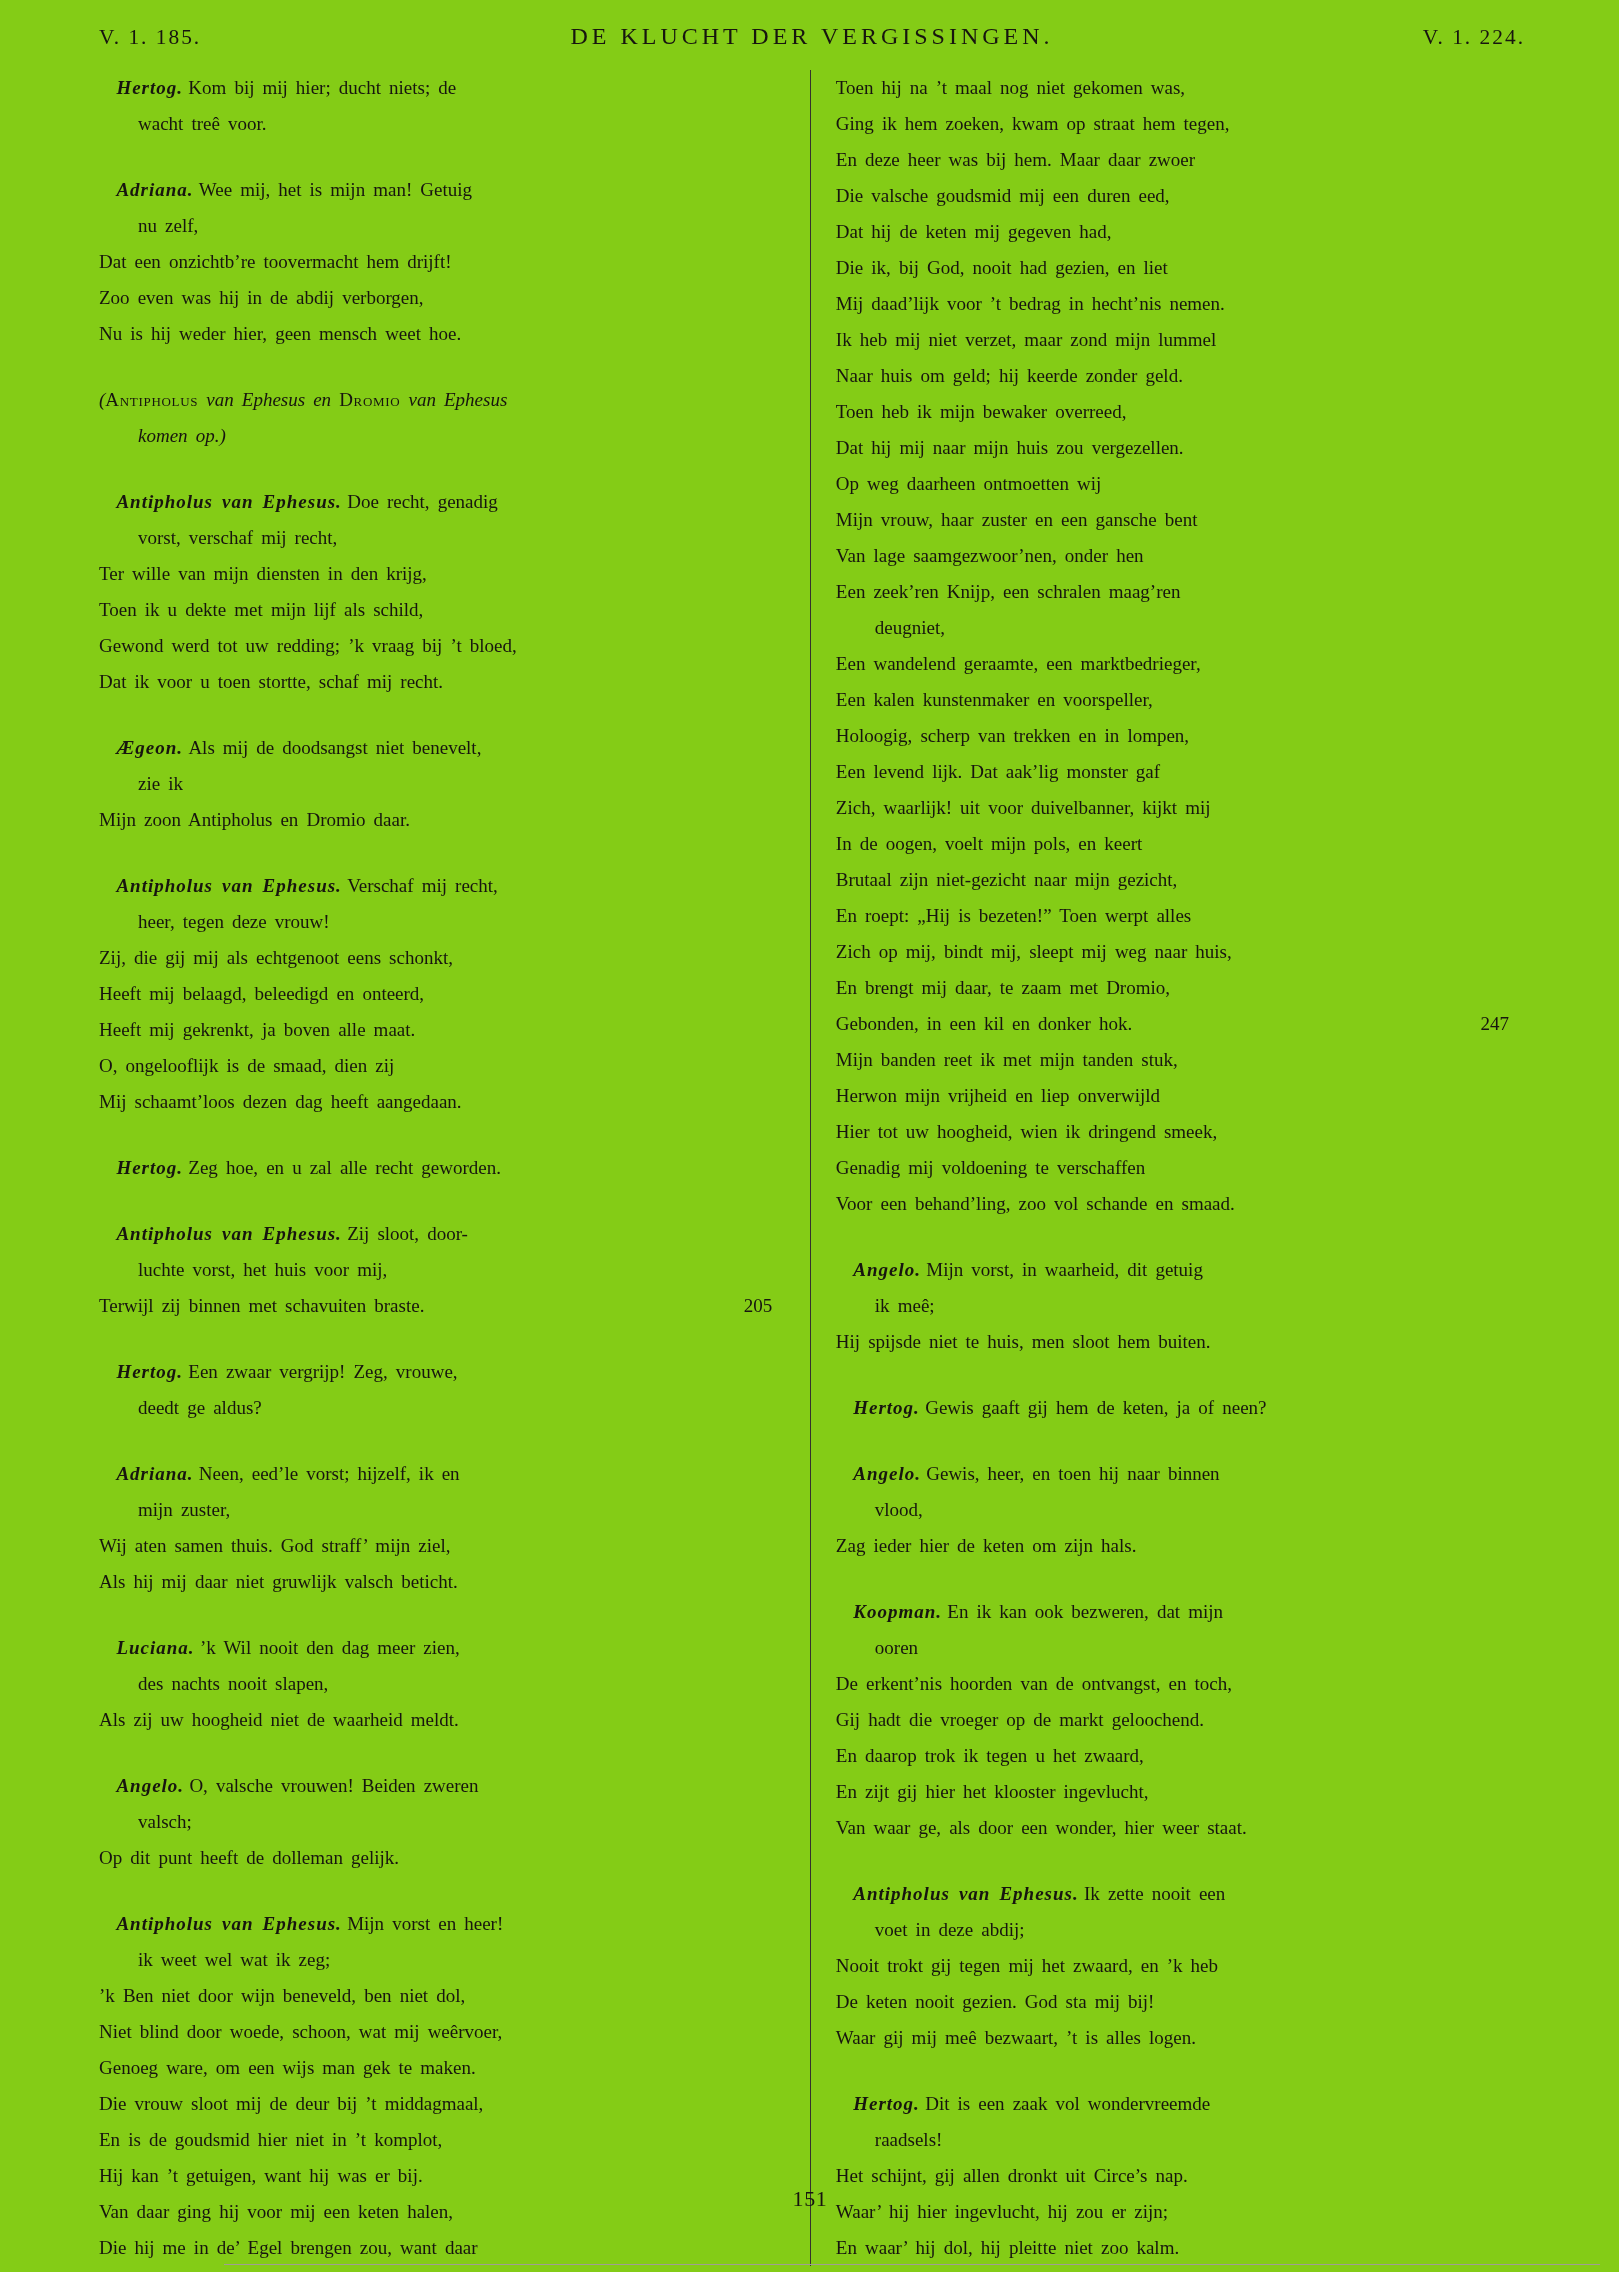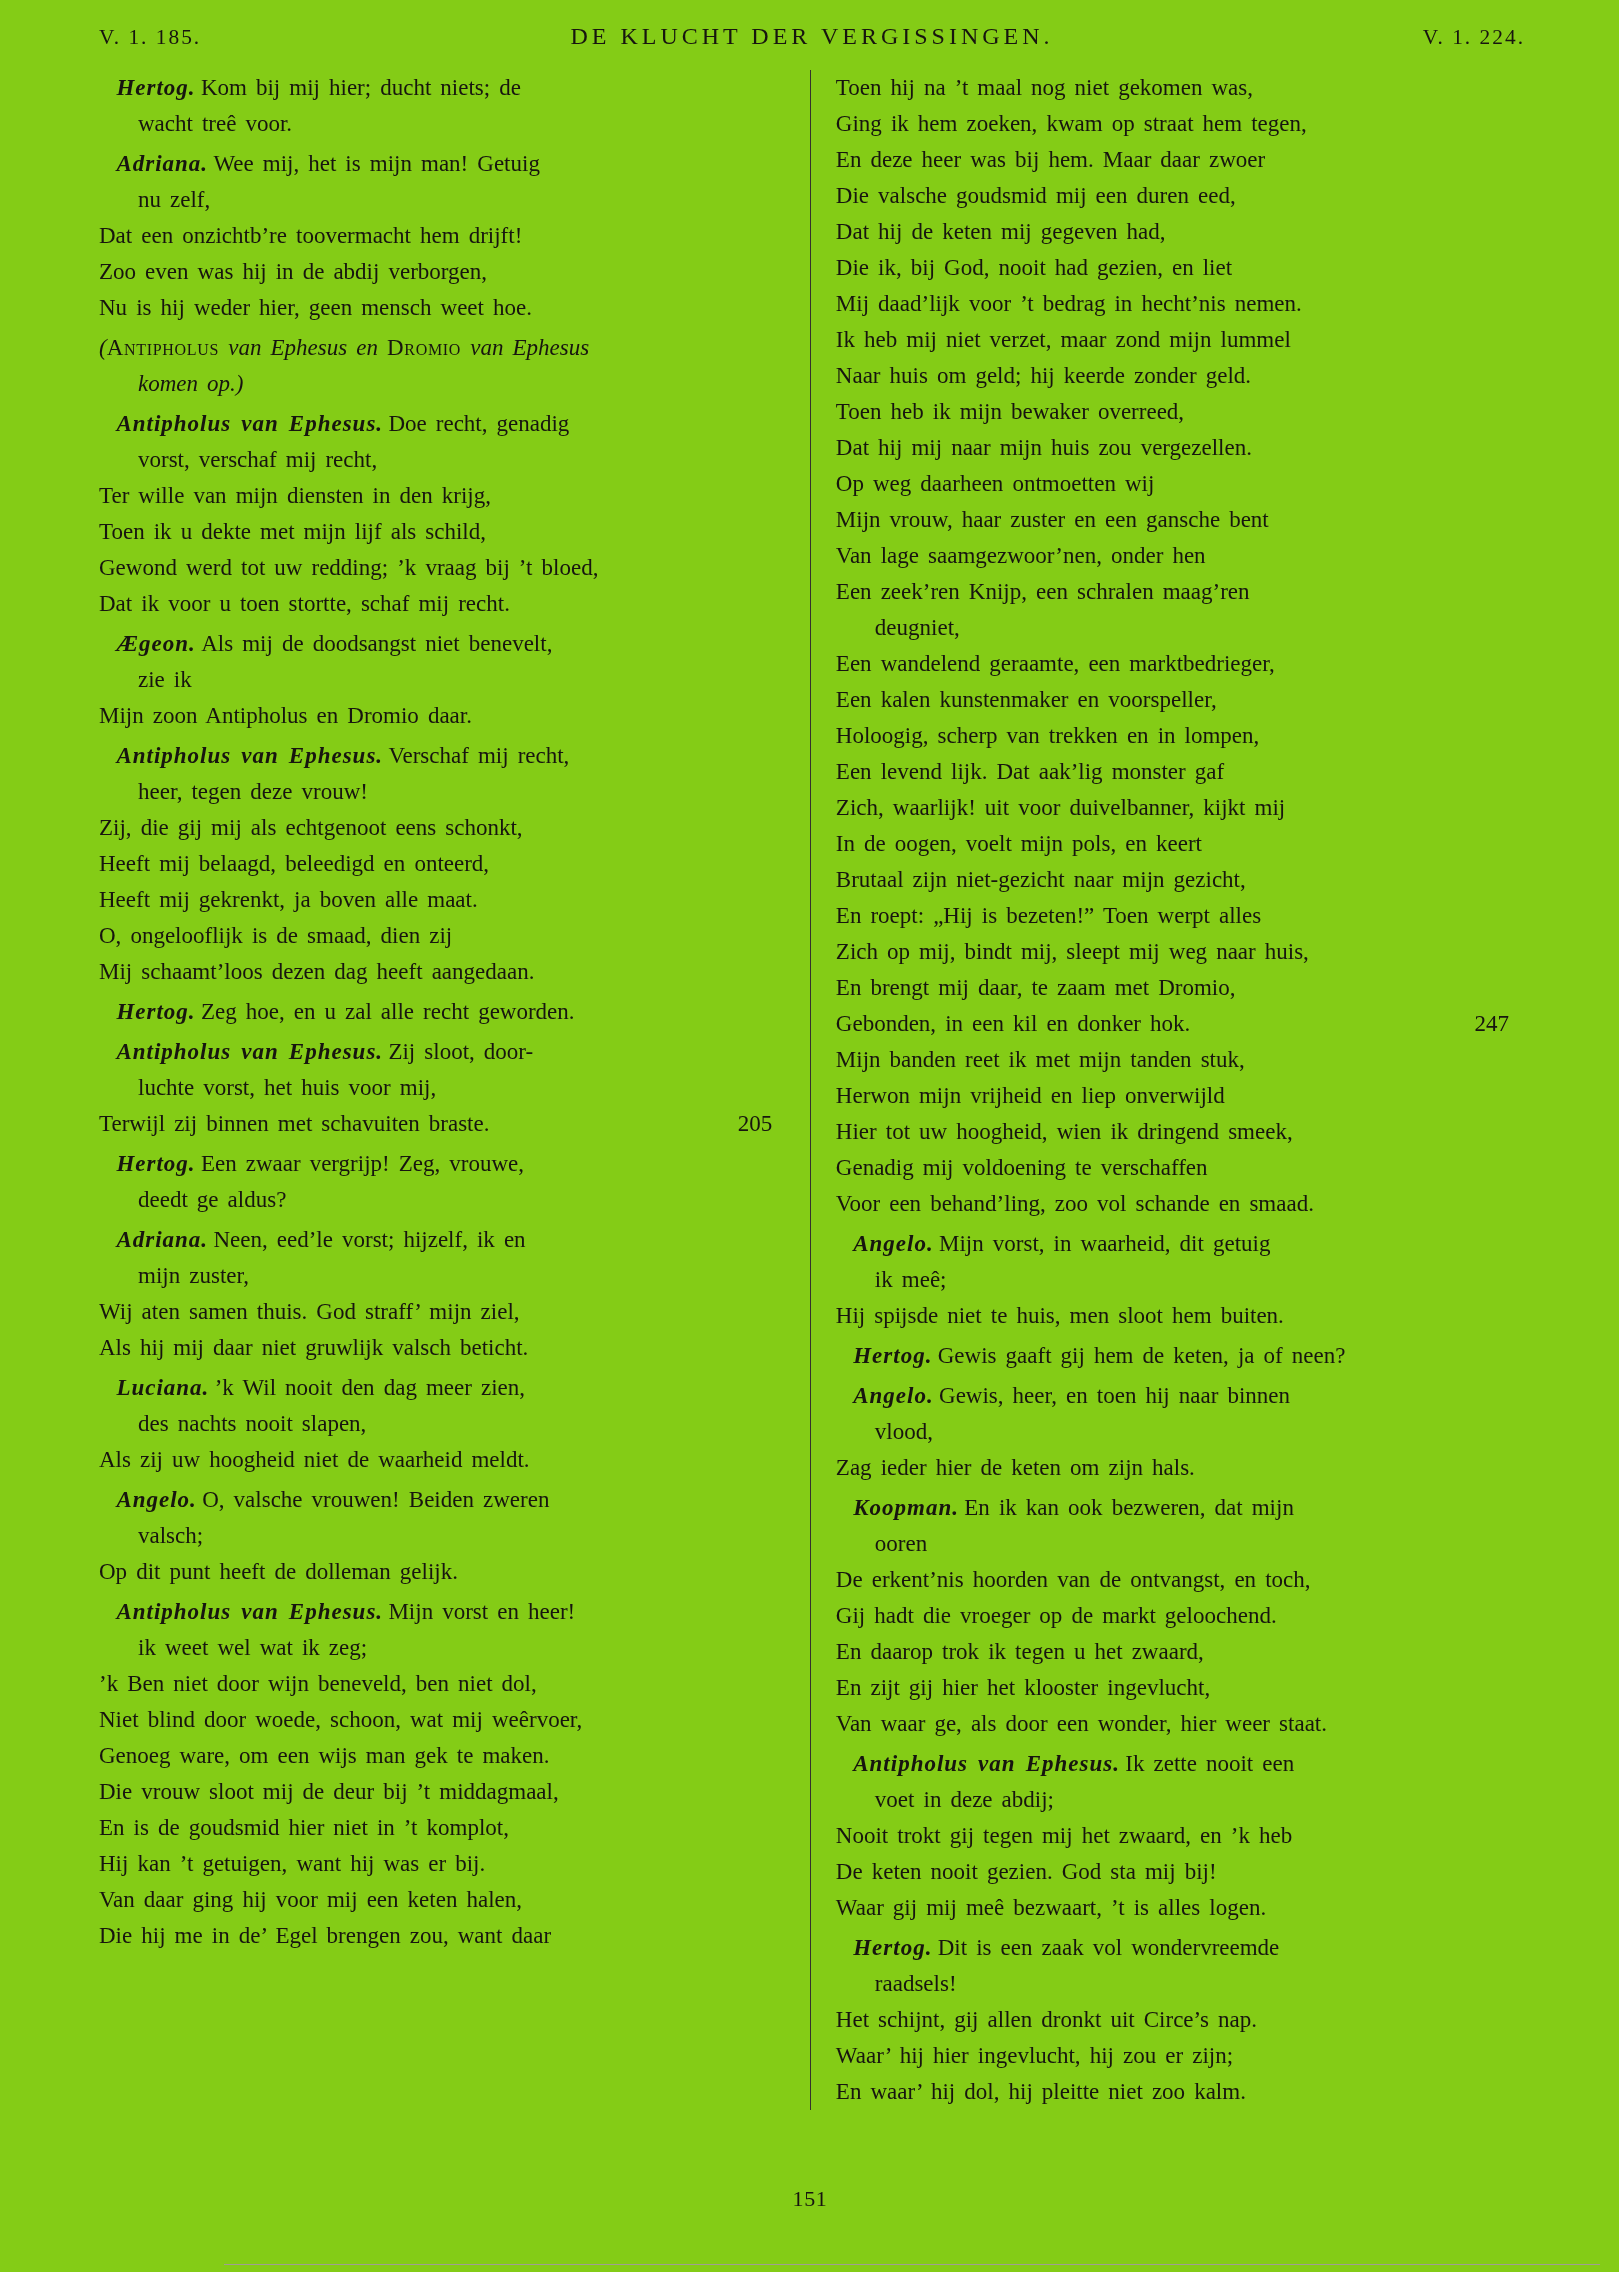--- a/index.html
+++ b/index.html
@@ -16,25 +16,25 @@
   }
   .header {
     display: flex;
     justify-content: space-between;
     align-items: baseline;
     margin-bottom: 20px;
   }
   .header .ref { font-size: 21.4px; letter-spacing: 2px; white-space: nowrap; }
   .header .title { font-size: 24px; letter-spacing: 4px; white-space: nowrap; }
   .body-cols { display: flex; align-items: stretch; }
-  .col { flex: 1 1 0; font-size: 23px; line-height: 36px; word-spacing: 3.3px; }
+  .col { flex: 1 1 0; font-size: 19px; line-height: 36px; word-spacing: 3.3px; }
   .col-left  { padding-right: 21.4px; }
   .col-right { padding-left: 25px; }
   .divider { width: 1.3px; background: #35332d; }
-  .block { margin-top: 4px; }
+  .block { margin-top: 30px; }
   .block:first-child { margin-top: 0; }
   .line { position: relative; white-space: nowrap; }
   .ind-0 { padding-left: 0; }
   .ind-1 { padding-left: 39px; }
   .ind-2 { padding-left: 17.4px; }
   .seg-sp { font-weight: bold; font-style: italic; letter-spacing: 1px; margin-right: 5.3px; }
   .seg-i  { font-style: italic; }
   .seg-sc { font-variant: small-caps; letter-spacing: 0.7px; }
   .seg-n  { }
   .line-num { position: absolute; right: 16px; top: 0; }

